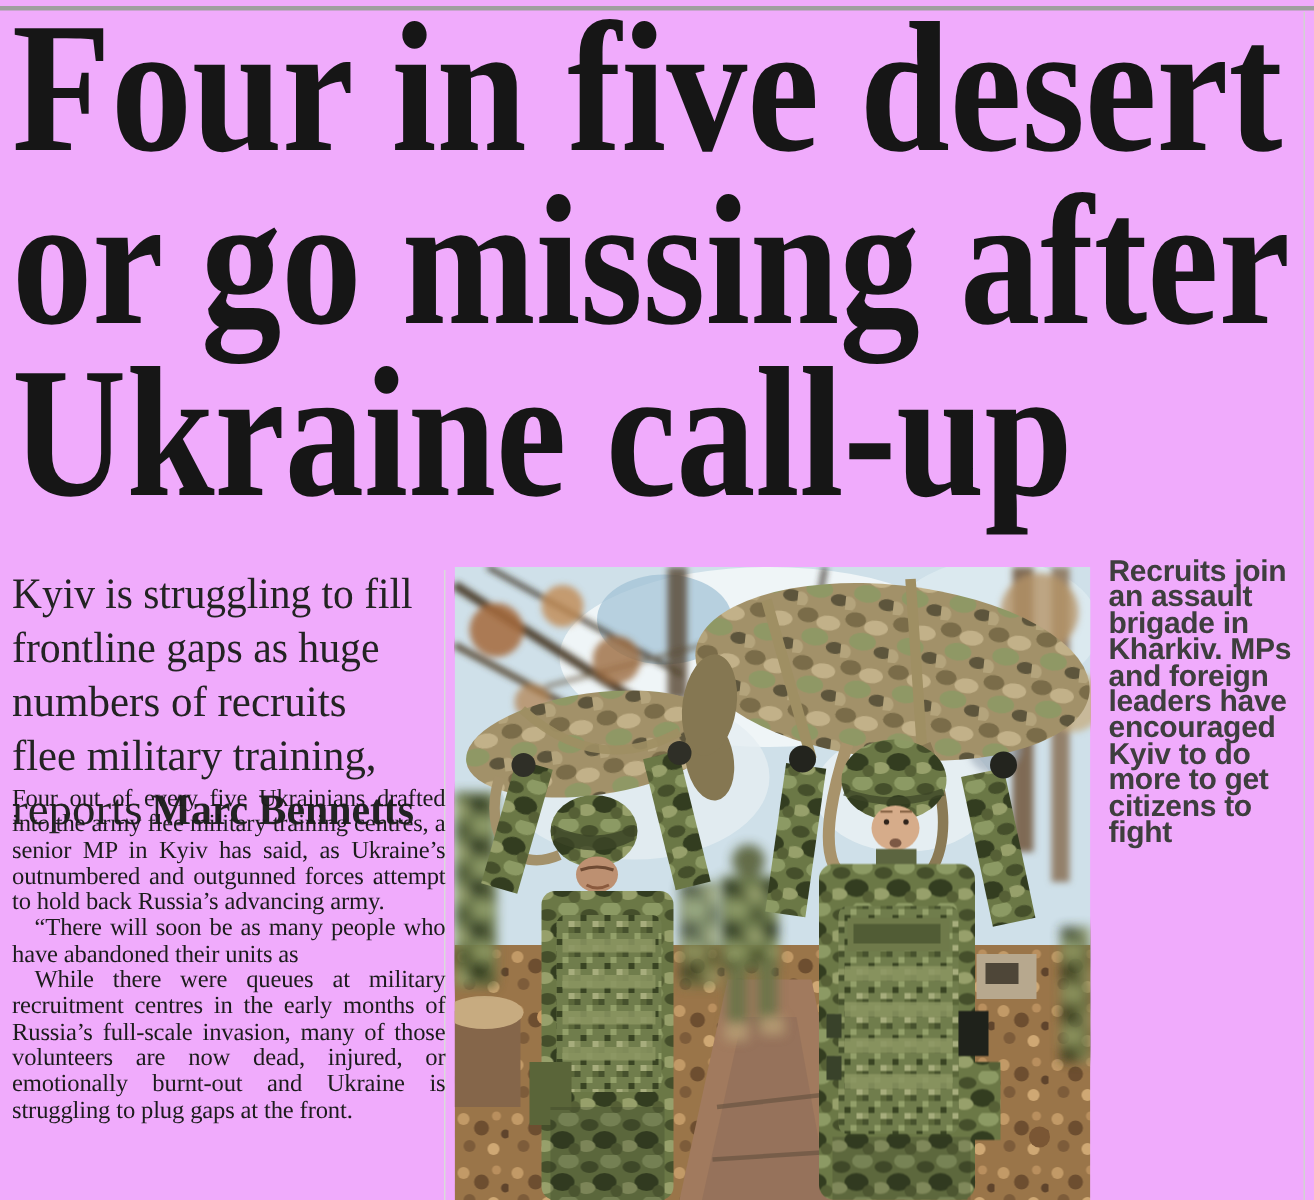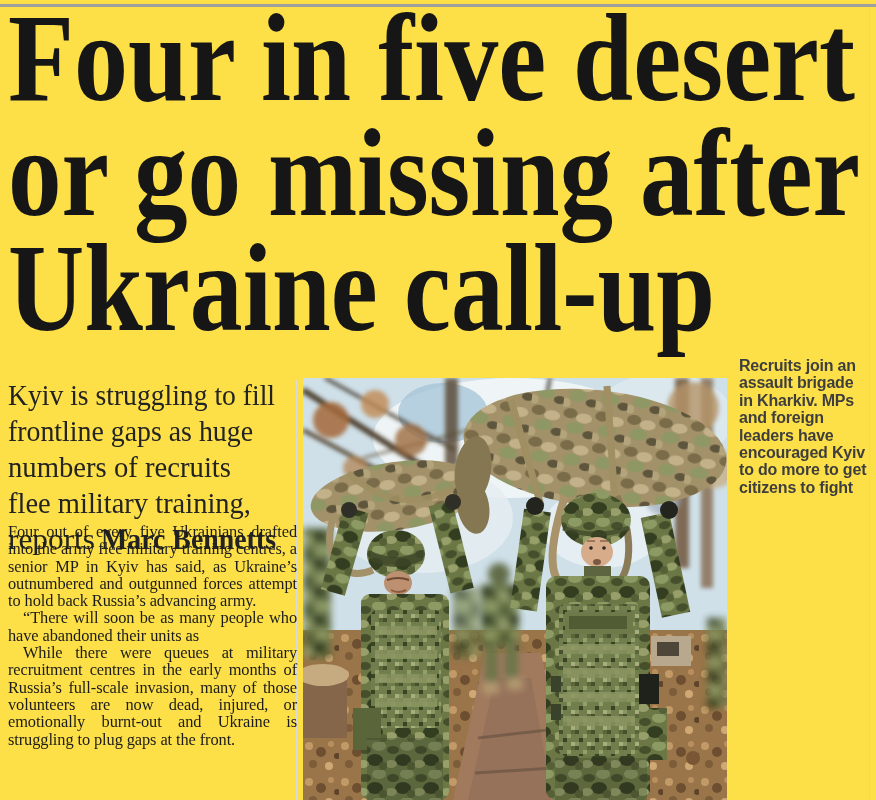--- a/index.html
+++ b/index.html
@@ -1,18 +1,18 @@
 <!DOCTYPE html>
 <html><head>
 <meta charset="utf-8">
 <style>
   html,body{margin:0;padding:0;background:#ffffff;}
   .page{
     position:relative;width:876px;height:800px;overflow:hidden;
-    background:#fde047;font-family:"Liberation Serif", serif;
+    background:#f0abfc;font-family:"Liberation Serif", serif;
   }
   .top-rule{position:absolute;left:0;top:4px;width:876px;height:3px;background:#9f9f9f;}
   .right-rule{position:absolute;left:869px;top:8px;width:1px;height:792px;background:#d2d2d2;}
   .col-rule{position:absolute;left:296px;top:380px;width:1px;height:420px;background:#dadada;}
 
   .headline-svg{position:absolute;left:8px;top:8px;}
   .headline-svg text{
     font-family:"Liberation Serif", serif;font-weight:bold;fill:#161616;
   }
 
@@ -23,23 +23,23 @@
     position:absolute;left:8px;top:523px;width:289px;
     font-size:16.4px;line-height:17.3px;color:#1c1c1c;
     text-align:justify;letter-spacing:-0.1px;
   }
   .body-copy p{margin:0;}
   .body-copy p.indent{text-indent:15px;}
 
   .photo-wrap{position:absolute;left:303px;top:378px;width:424px;height:422px;overflow:hidden;}
 
   .caption{
-    position:absolute;left:739px;top:357px;width:132px;
+    position:absolute;left:739px;top:373px;width:132px;
     font-family:"Liberation Sans", sans-serif;font-weight:bold;
-    font-size:16px;line-height:17.4px;color:#3e3e3e;letter-spacing:-0.2px;
+    font-size:20px;line-height:17.4px;color:#3e3e3e;letter-spacing:-0.2px;
   }
 </style>
 </head>
 <body>
 
 <div class="page">
 
   <div class="top-rule"></div>
   <div class="right-rule"></div>
   <div class="col-rule"></div>

